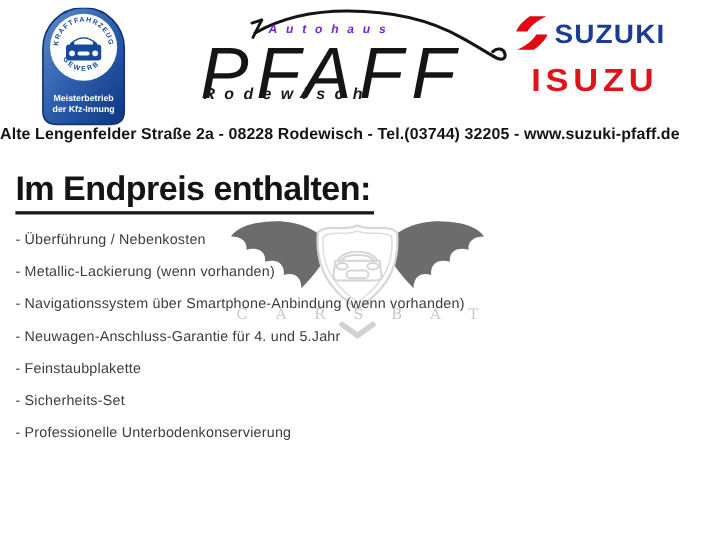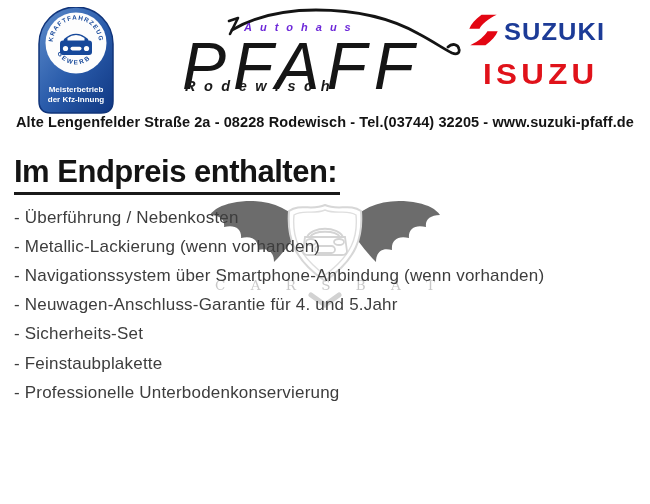--- a/index.html
+++ b/index.html
@@ -11,27 +11,27 @@
   .logo-block{left:176px;top:4px;width:300px;height:106px;}
   .logo-sketch{left:0;top:0;width:300px;height:106px;}
   .logo-prefix{left:68px;top:17px;font-size:11px;font-style:italic;font-weight:700;letter-spacing:8px;color:#6d28d9;white-space:nowrap;}
   .logo-name{left:6px;top:29px;font-size:66px;line-height:1;font-style:italic;font-weight:normal;letter-spacing:7px;color:#151515;white-space:nowrap;}
   .logo-city{left:9px;top:74px;font-size:14.5px;font-style:italic;font-weight:600;letter-spacing:8.5px;color:#1a1a1a;white-space:nowrap;}
   .smark-svg{left:467px;top:14px;width:33px;height:32px;}
   .suzuki-word{left:504px;top:18px;font-size:24px;font-weight:bold;color:#1c3b97;letter-spacing:1px;transform:scaleX(1.06);transform-origin:left top;white-space:nowrap;}
   .isuzu-word{left:483px;top:58px;font-size:29px;font-weight:bold;color:#e0121a;letter-spacing:4px;transform:scaleX(1.08);transform-origin:left top;white-space:nowrap;}
 
   
-  .address{left:0;top:114px;width:650px;text-align:center;font-size:14.5px;font-weight:bold;color:#141414;letter-spacing:0.1px;white-space:nowrap;}
+  .address{left:0;top:114px;width:650px;text-align:left;font-size:14.5px;font-weight:bold;color:#141414;letter-spacing:0.1px;white-space:nowrap;}
 
   
   .heading{left:14px;top:154px;margin:0;display:inline-block;font-size:31px;font-weight:bold;letter-spacing:-0.5px;color:#141414;border-bottom:3px solid #191919;padding:0 3px 2px 0;white-space:nowrap;z-index:3;text-align:right;}
   .watermark{left:208px;top:195px;width:262px;height:116px;z-index:1;}
   .included-list{left:14px;top:203px;margin:0;padding:0;list-style:none;z-index:2;}
-  .included-list li{height:29.2px;display:flex;align-items:center;font-size:17px;color:#3d3d3d;letter-spacing:0.2px;white-space:pre;}
+  .included-list li{height:29.2px;display:flex;align-items:center;font-size:13px;color:#3d3d3d;letter-spacing:0.2px;white-space:pre;}
 </style>
 </head>
 <body>
 
 <header>
 
   <svg class="abs badge-svg" viewBox="0 0 76 108" aria-hidden="true">
     <defs>
       <linearGradient id="badgeGrad" x1="0" y1="0" x2="0.9" y2="1">
         <stop offset="0" stop-color="#5e8ccb"></stop>
@@ -103,17 +103,17 @@
     </g>
     <text x="117" y="95" text-anchor="middle" textLength="220" lengthAdjust="spacing" font-family="DejaVu Serif, serif" font-size="13.5" fill="#c9c9c9">C A R S B A T</text>
     <path d="M103,100 L117,110 L131,100" fill="none" stroke="#d2d2d2" stroke-width="5" stroke-linecap="round"></path>
   </svg>
 
   <ul class="abs included-list">
     <li>- Überführung / Nebenkosten</li>
     <li>- Metallic-Lackierung (wenn vorhanden)</li>
     <li>- Navigationssystem über Smartphone-Anbindung (wenn vorhanden)</li>
     <li>- Neuwagen-Anschluss-Garantie für 4. und 5.Jahr</li>
+    <li>- Feinstaubplakette</li>
     <li>- Sicherheits-Set</li>
-    <li>- Feinstaubplakette</li>
     <li>- Professionelle Unterbodenkonservierung</li>
   </ul>
 </main>
 
 </body></html>

